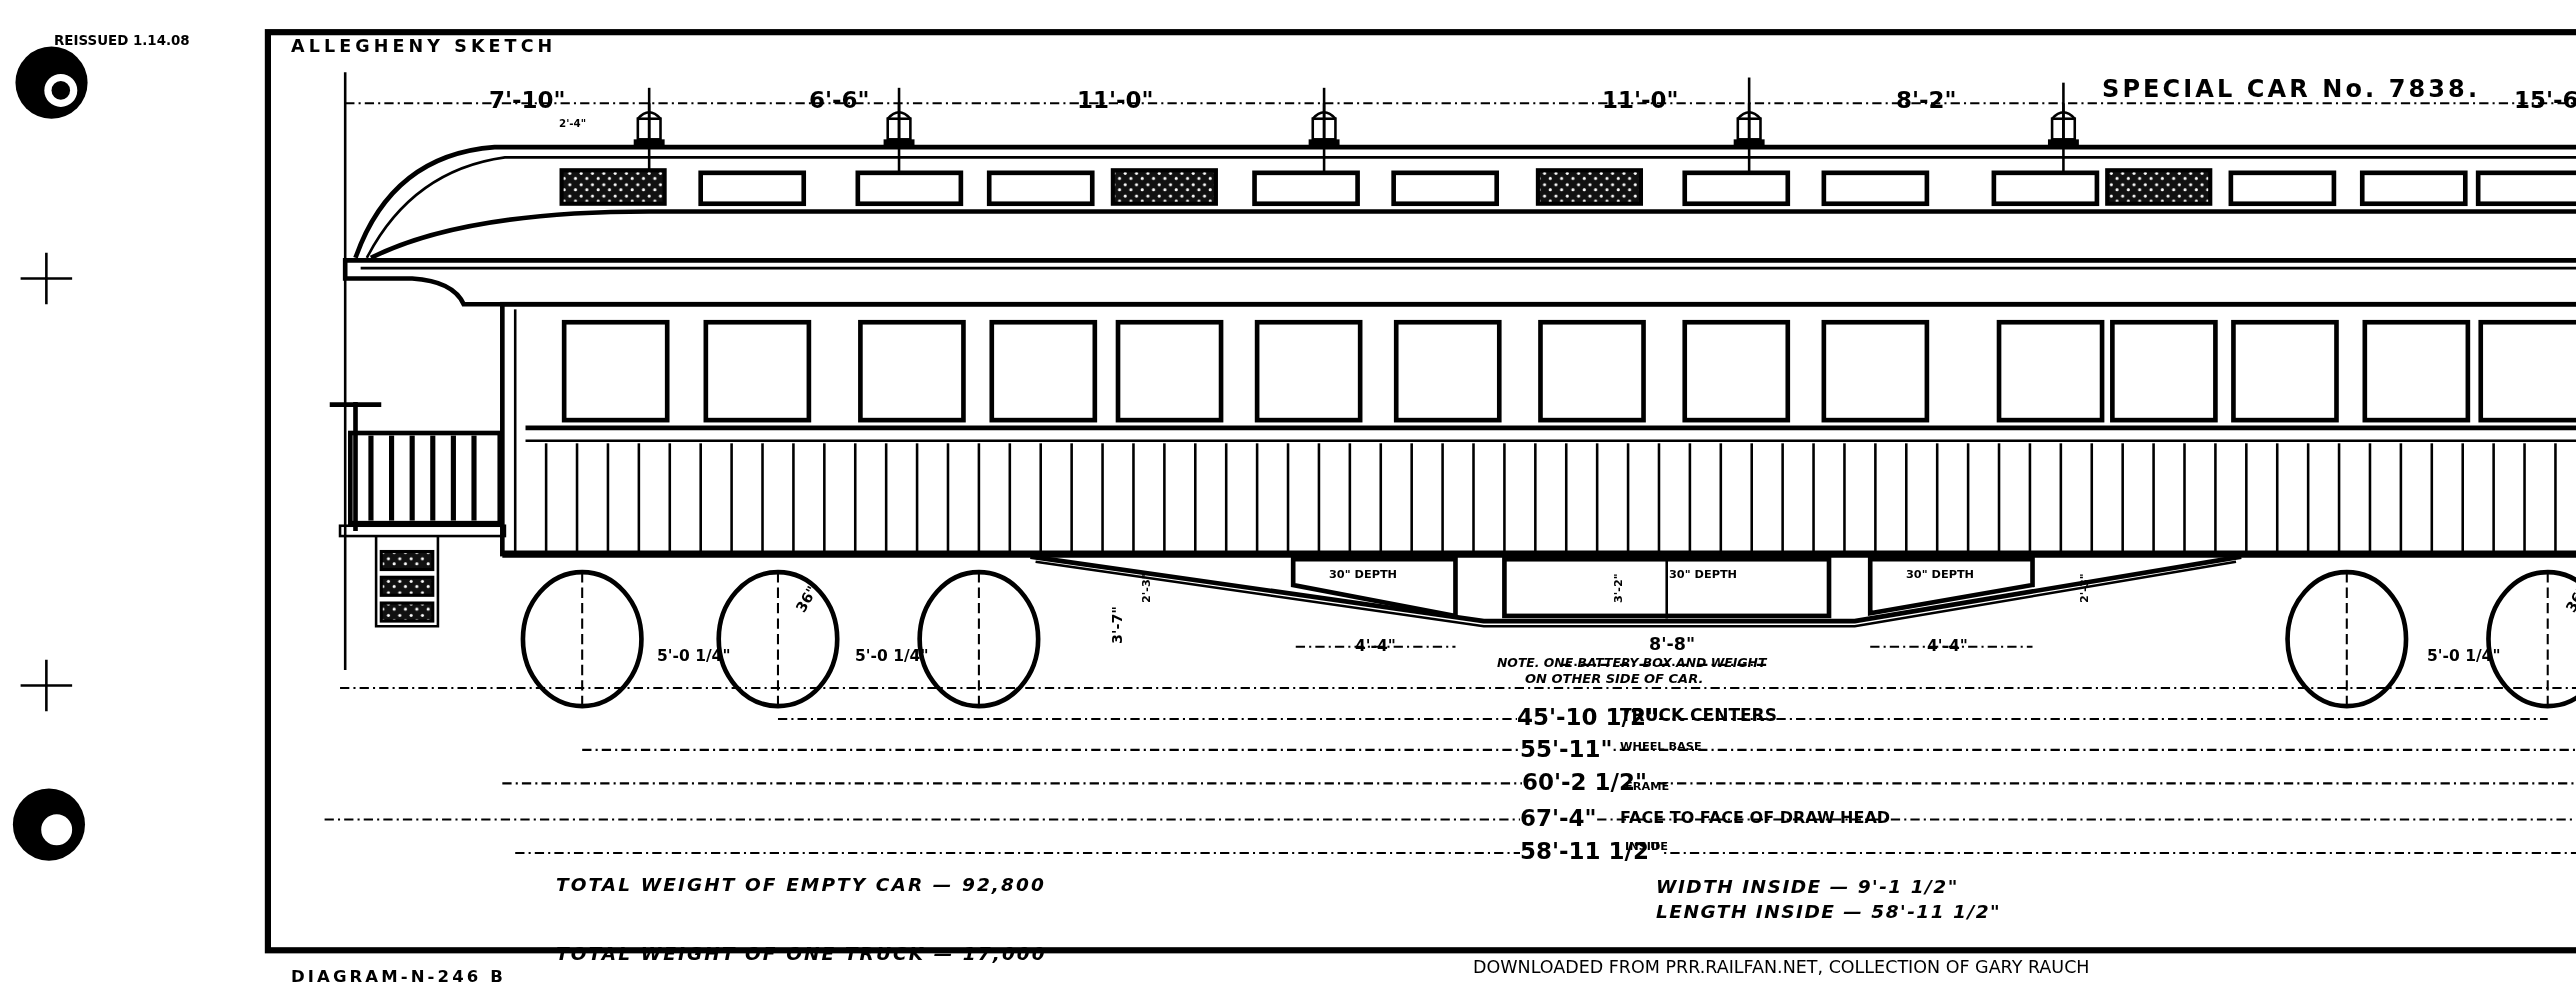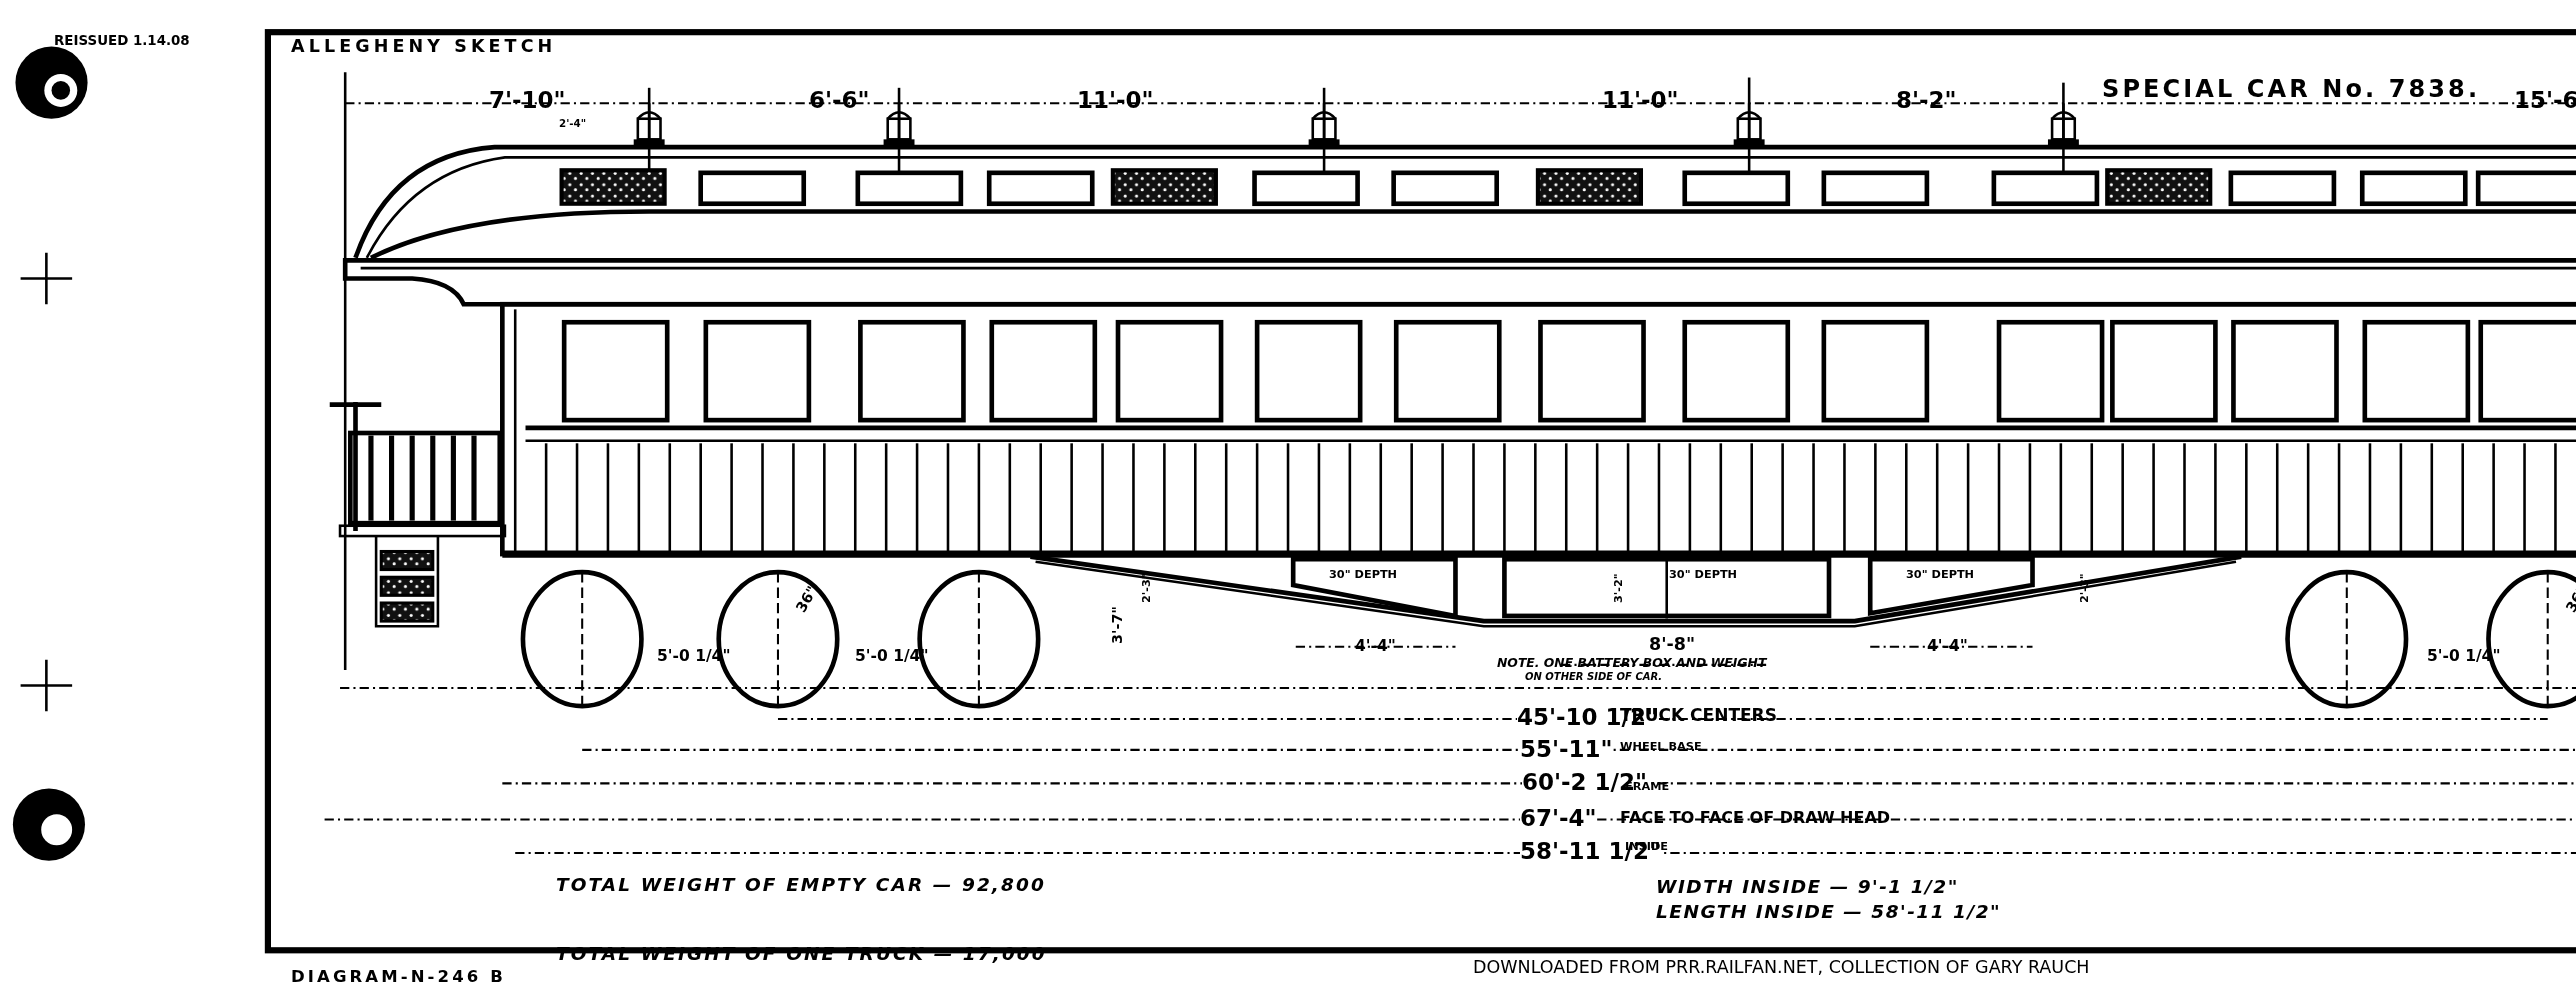--- a/index.html
+++ b/index.html
@@ -402,21 +402,21 @@
 <div class="lbl vert" style="left:1613px;top:603px;font-size:11.3px;">3'-2"</div>
 <div class="lbl vert" style="left:2079px;top:603px;font-size:11.3px;">2'-3"</div>
 
 <div class="lbl" style="left:793px;top:592px;font-size:14.4px;transform:rotate(-60deg);">36"</div>
 <div class="lbl" style="left:2563px;top:592px;font-size:14.4px;transform:rotate(-60deg);">36"</div>
 <div class="lbl" style="left:657px;top:649px;font-size:15.5px;">5'-0 1/4"</div>
 <div class="lbl" style="left:855px;top:649px;font-size:15.5px;">5'-0 1/4"</div>
 <div class="lbl" style="left:2427px;top:649px;font-size:15.5px;">5'-0 1/4"</div>
 
 <div class="lbl it" style="left:1497px;top:657px;font-size:12.4px;">NOTE. ONE BATTERY BOX AND WEIGHT</div>
-<div class="lbl it" style="left:1525px;top:672px;font-size:10px;">ON OTHER SIDE OF CAR.</div>
+<div class="lbl it" style="left:1525px;top:672px;font-size:13px;">ON OTHER SIDE OF CAR.</div>
 
 <div>
   <div class="lbl" style="left:1517px;top:706px;font-size:23px;background:#fff;">45'-10 1/2"</div>
   <div class="lbl" style="left:1620px;top:707px;font-size:17px;">TRUCK CENTERS</div>
   <div class="lbl" style="left:1520px;top:738px;font-size:23px;background:#fff;">55'-11"</div>
   <div class="lbl" style="left:1620px;top:741px;font-size:11.3px;">WHEEL BASE</div>
   <div class="lbl" style="left:1522px;top:771px;font-size:23px;background:#fff;">60'-2 1/2"</div>
   <div class="lbl" style="left:1625px;top:773px;font-size:11.3px;margin-top:8px;">FRAME</div>
   <div class="lbl" style="left:1520px;top:807px;font-size:23px;background:#fff;">67'-4"</div>
   <div class="lbl" style="left:1620px;top:810px;font-size:16px;">FACE TO FACE OF DRAW HEAD</div>

